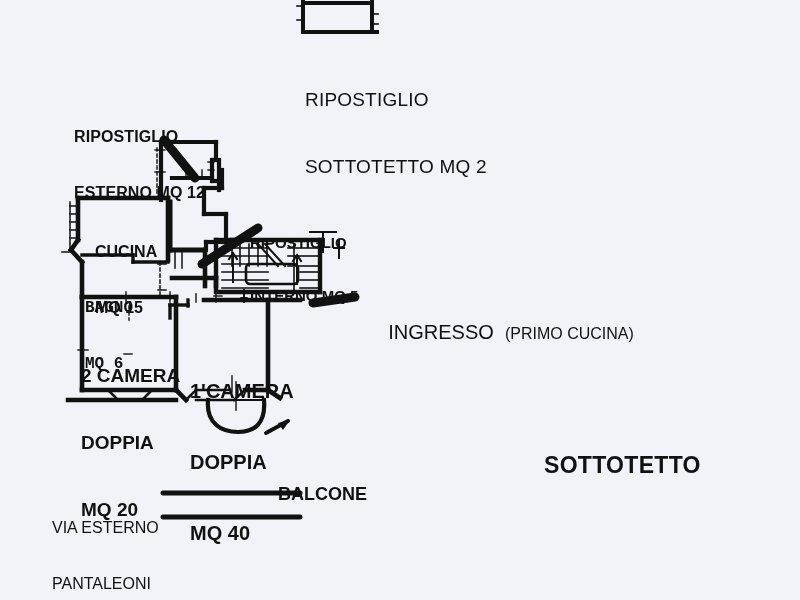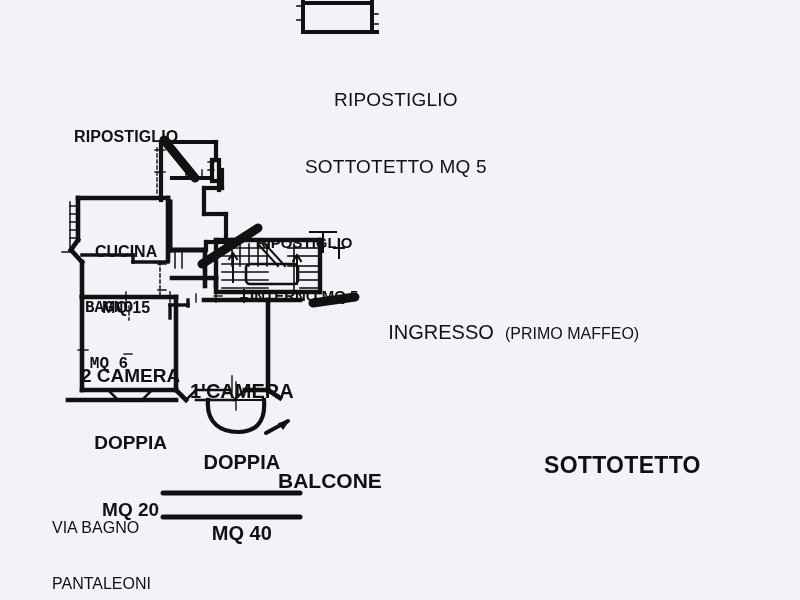--- a/index.html
+++ b/index.html
@@ -24,31 +24,31 @@
     height: 600px;
   }
   .lbl {
     position: absolute;
     white-space: pre;
     line-height: 1.18;
     color: #111111;
   }
   .bold   { font-weight: bold; }
   .light  { font-weight: normal; }
-  .center { text-align: center; }
+  .center { }
 
   
   #label-sottotetto   { left: 305px; top: 44px;  font-size: 19px; letter-spacing: .2px; }
   #label-rip-esterno  { left: 74px;  top: 90px;  font-size: 16px; letter-spacing: .1px; }
   #label-cucina       { left: 95px;  top: 205px; font-size: 16px; }
   #label-bagno        { left: 85px;  top: 261px; font-size: 16px; font-family: Liberation Mono, monospace; }
   #label-rip-interno  { left: 250px; top: 199px; font-size: 15px; }
   #label-camera2      { left: 81px;  top: 320px; font-size: 19px; }
   #label-camera1      { left: 190px; top: 333px; font-size: 20px; }
-  #label-balcone      { left: 278px; top: 419px; font-size: 21px; }
+  #label-balcone      { left: 278px; top: 442px; font-size: 18px; }
   #label-ingresso     { left: 366px; top: 297px; font-size: 20px; }
   #label-ingresso .sub{ font-size: 16px; }
   #label-planimetria  { left: 544px; top: 398px; font-size: 23px; letter-spacing: .3px; }
   #label-via          { left: 52px;  top: 481px; font-size: 16px; }
 </style>
 </head>
 <body>
 
 <div id="page">
 
@@ -259,25 +259,26 @@
       <path d="M266,433 L288,421" stroke-width="4" stroke-linecap="round"></path>
       <path d="M278,423 L290,420 L283,430 Z" stroke="none" fill="#111111"></path>
 
       <path d="M163,493 L300,493" stroke-width="5" stroke-linecap="round"></path>
       <path d="M163,517 L300,517" stroke-width="5" stroke-linecap="round"></path>
     </g>
   </svg>
 
   <div class="lbl light center" id="label-sottotetto">
     <div>RIPOSTIGLIO</div>
-    <div>SOTTOTETTO MQ 5</div>
+    <div>SOTTOTETTO MQ 2</div>
   </div>
 
   <div class="lbl bold center" id="label-rip-esterno">
     <div>RIPOSTIGLIO</div>
+    <div>ESTERNO MQ 12</div>
   </div>
 
   <div class="lbl bold center" id="label-cucina">
     <div>CUCINA</div>
     <div>MQ 15</div>
   </div>
 
   <div class="lbl bold center" id="label-bagno">
     <div>BAGNO</div>
     <div>MQ 6</div>
@@ -298,25 +299,25 @@
     <div>1'CAMERA</div>
     <div>DOPPIA</div>
     <div>MQ 40</div>
   </div>
 
   <div class="lbl bold" id="label-balcone">
     <div>BALCONE</div>
   </div>
 
   <div class="lbl light" id="label-ingresso">
-    <span>INGRESSO</span><span>&nbsp; </span><span class="sub">(PRIMO MAFFEO)</span>
+    <span>INGRESSO</span><span>&nbsp; </span><span class="sub">(PRIMO CUCINA)</span>
   </div>
 
   <div class="lbl bold center" id="label-planimetria">
     <div>SOTTOTETTO</div>
   </div>
 
   <div class="lbl light" id="label-via">
-    <div>VIA BAGNO</div>
+    <div>VIA ESTERNO</div>
     <div>PANTALEONI</div>
   </div>
 
 </div>
 
 </body></html>

